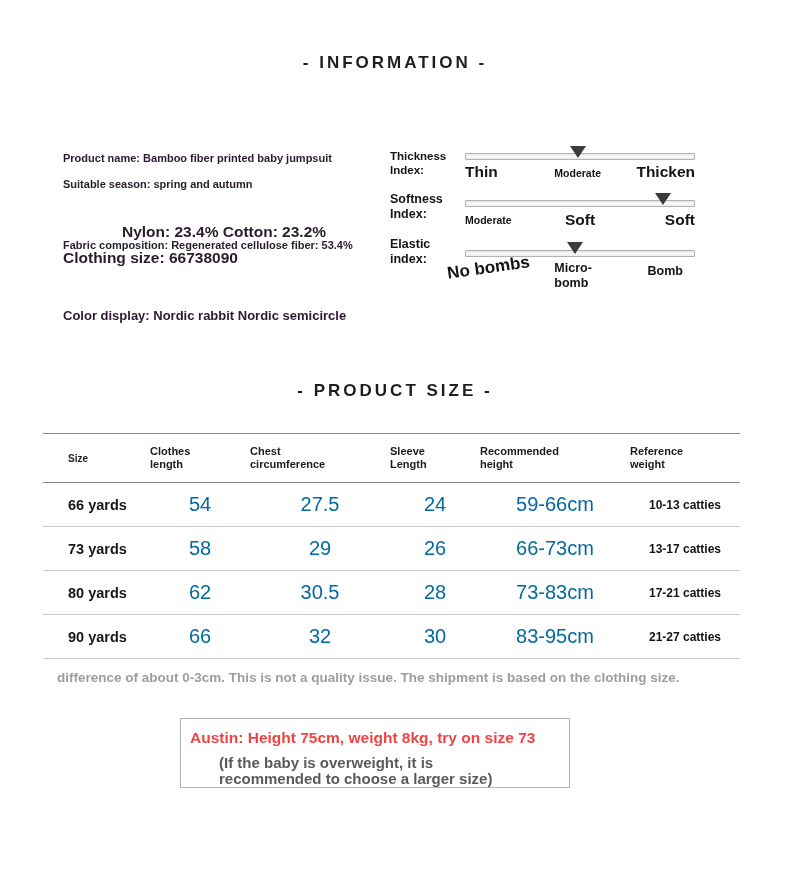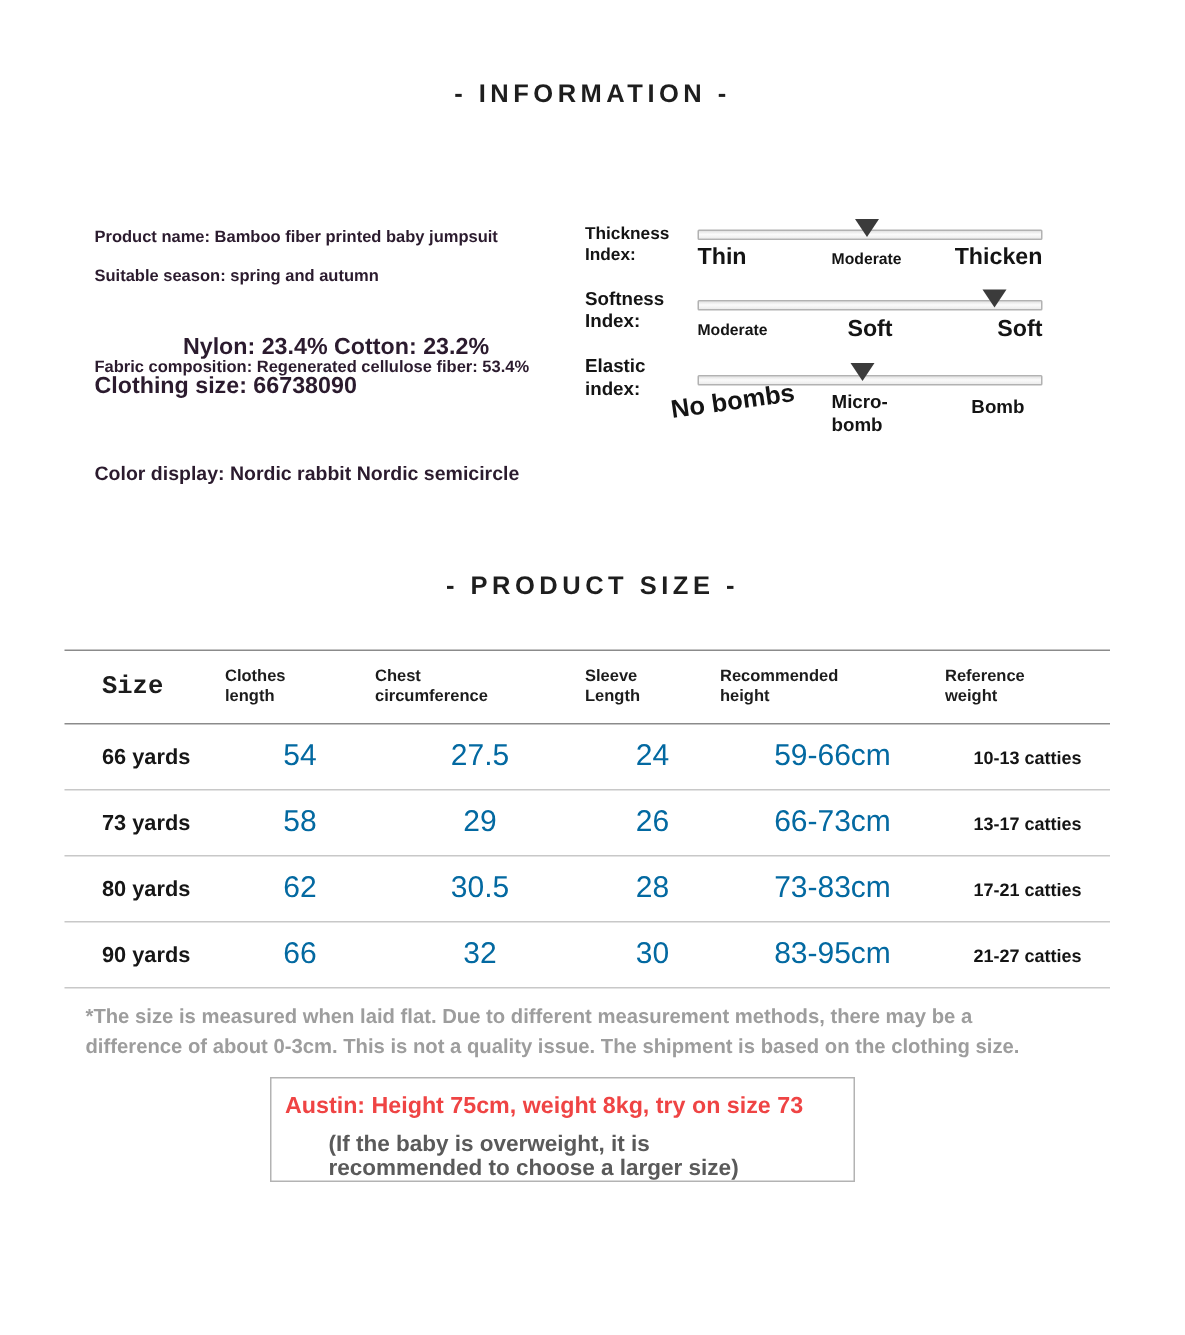--- a/index.html
+++ b/index.html
@@ -63,21 +63,21 @@
   .r-elastic .bl-right{right:12px;top:27px;}
 
   
   .tbl{position:absolute;left:43px;top:433px;width:697px;border-top:1px solid #8b8b8b;}
   .tbl-row{display:grid;grid-template-columns:107px 100px 140px 90px 150px 110px;align-items:center;}
   .tbl-header{height:48px;border-bottom:1px solid #8b8b8b;}
   .tbl-data{height:43px;border-bottom:1px solid #c8c8c8;}
   .th{display:flex;font-size:11px;font-weight:bold;
       color:#1c1c1c;line-height:13px;}
   .th-inner{text-align:left;}
-  .th-size{justify-content:flex-start;padding-left:25px;font-size:17px;font-family:Liberation Mono, monospace;}
+  .th-size{justify-content:flex-start;padding-left:25px;font-size:10px;}
   .td{text-align:center;font-size:20px;color:#0369a1;}
   .td-size{text-align:left;padding-left:25px;font-size:14.5px;font-weight:bold;color:#161616;}
   .td-weight{font-size:12px;font-weight:bold;color:#141414;}
 
   
   .footnote{position:absolute;left:57px;top:668px;width:700px;
             font-size:13.5px;font-weight:bold;color:#9d9d9d;line-height:20px;}
 
   
   .note-box{position:absolute;left:180px;top:718px;width:390px;height:70px;
@@ -213,21 +213,20 @@
       <div class="td td-size">90 yards</div>
       <div class="td">66</div>
       <div class="td">32</div>
       <div class="td">30</div>
       <div class="td">83-95cm</div>
       <div class="td td-weight">21-27 catties</div>
     </div>
   </div>
 
   <div class="footnote">
-    <div>*The size is measured when laid flat. Due to different measurement methods, there may be a</div>
     <div>difference of about 0-3cm. This is not a quality issue. The shipment is based on the clothing size.</div>
   </div>
 
   <div class="note-box">
     <div class="note-main">Austin: Height 75cm, weight 8kg, try on size 73</div>
     <div class="note-sub">
       <div>(If the baby is overweight, it is</div>
       <div>recommended to choose a larger size)</div>
     </div>
   </div>

